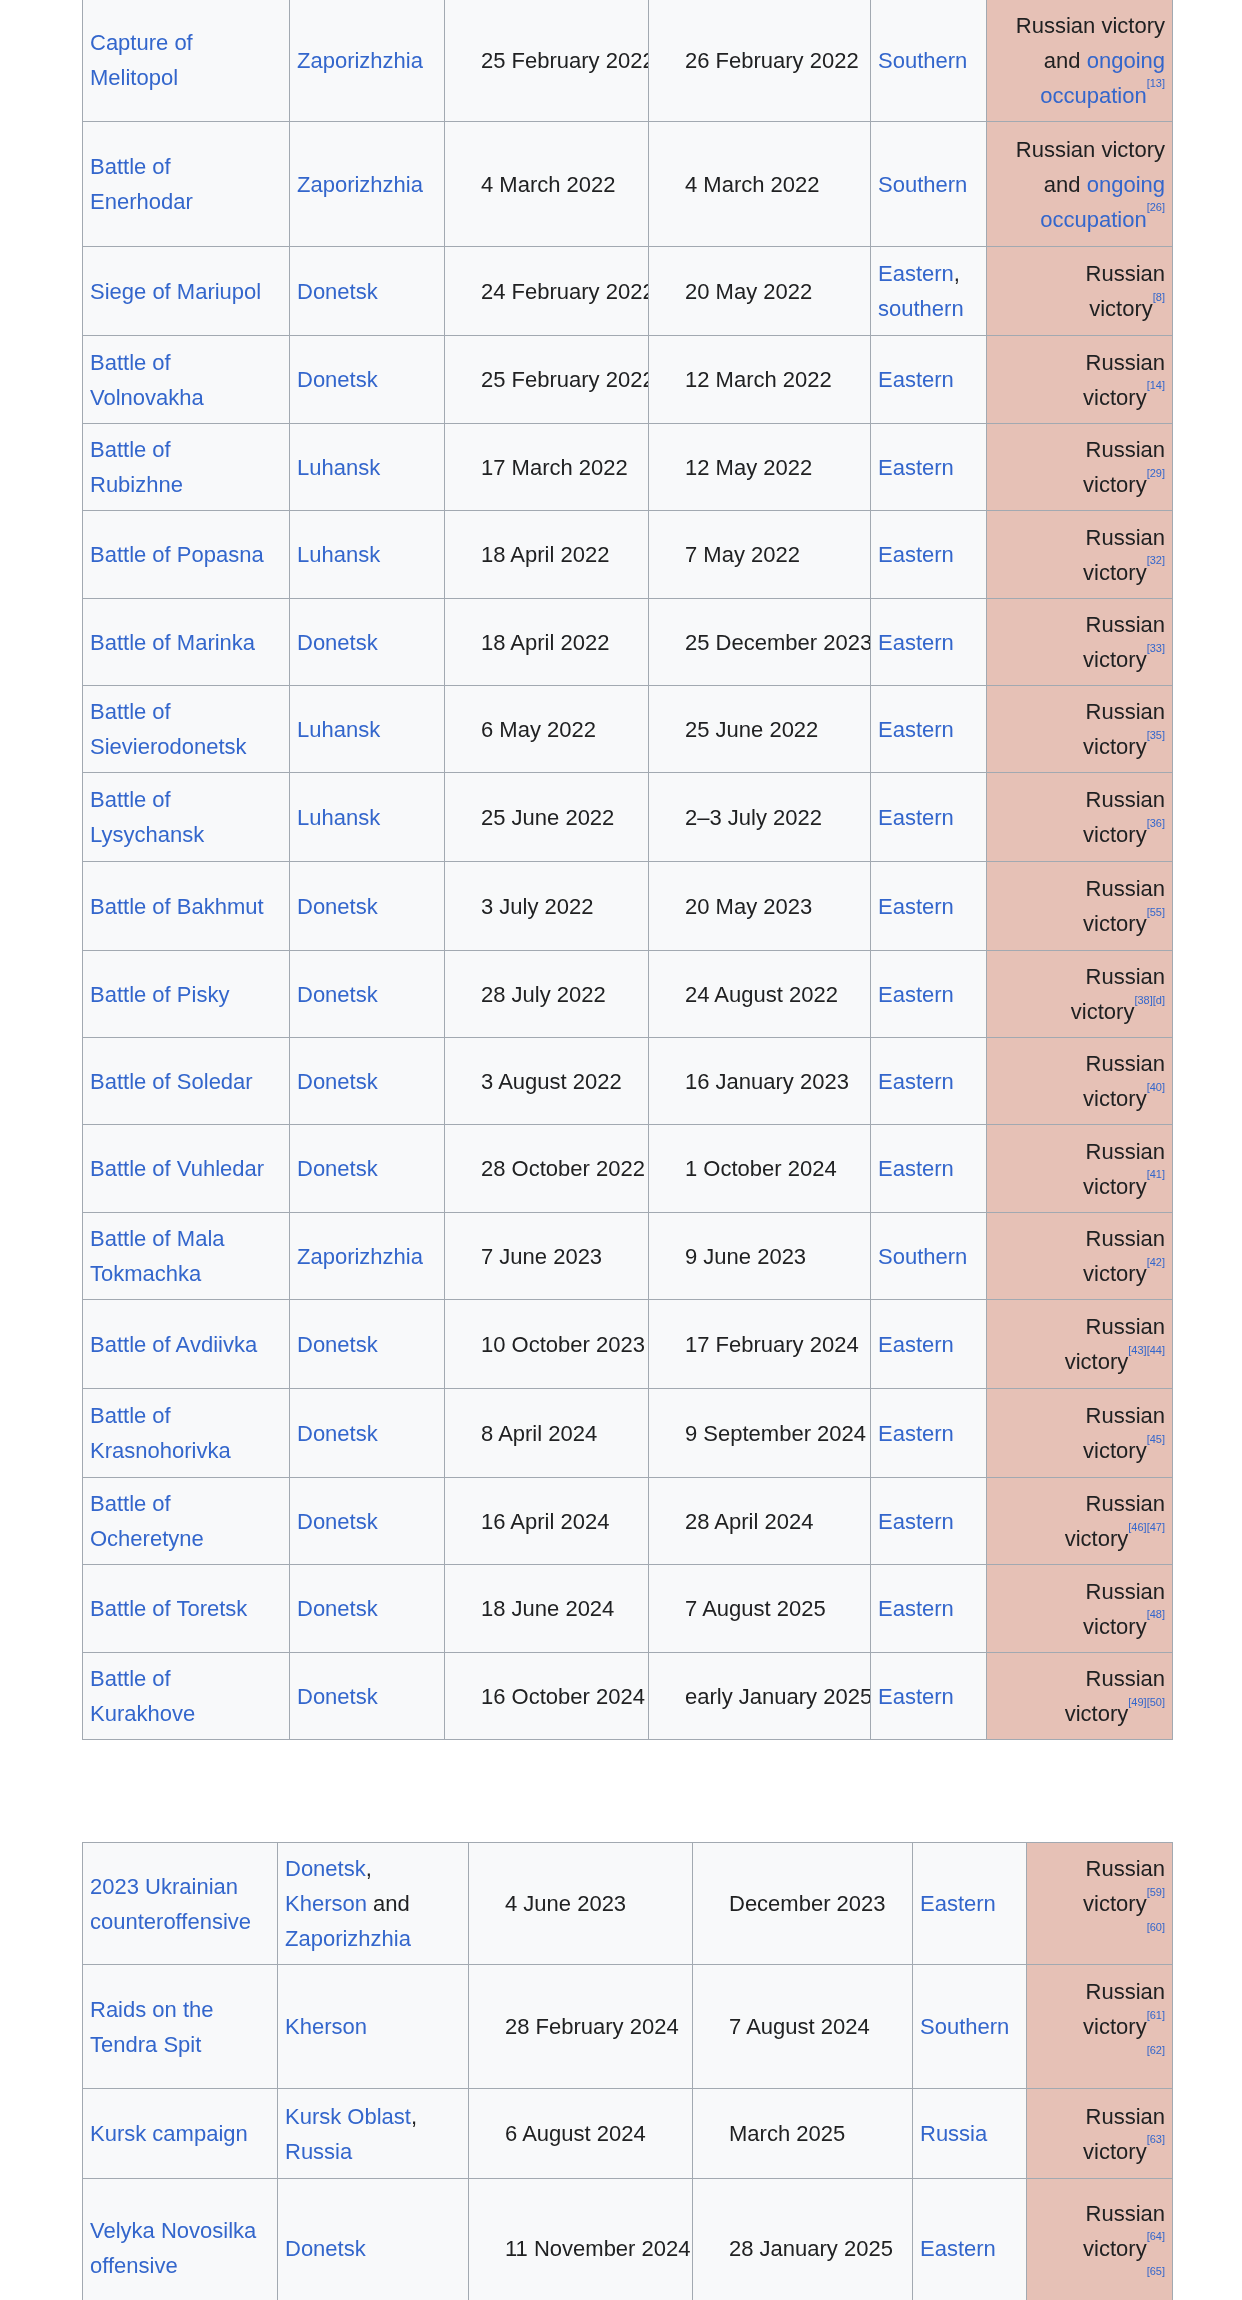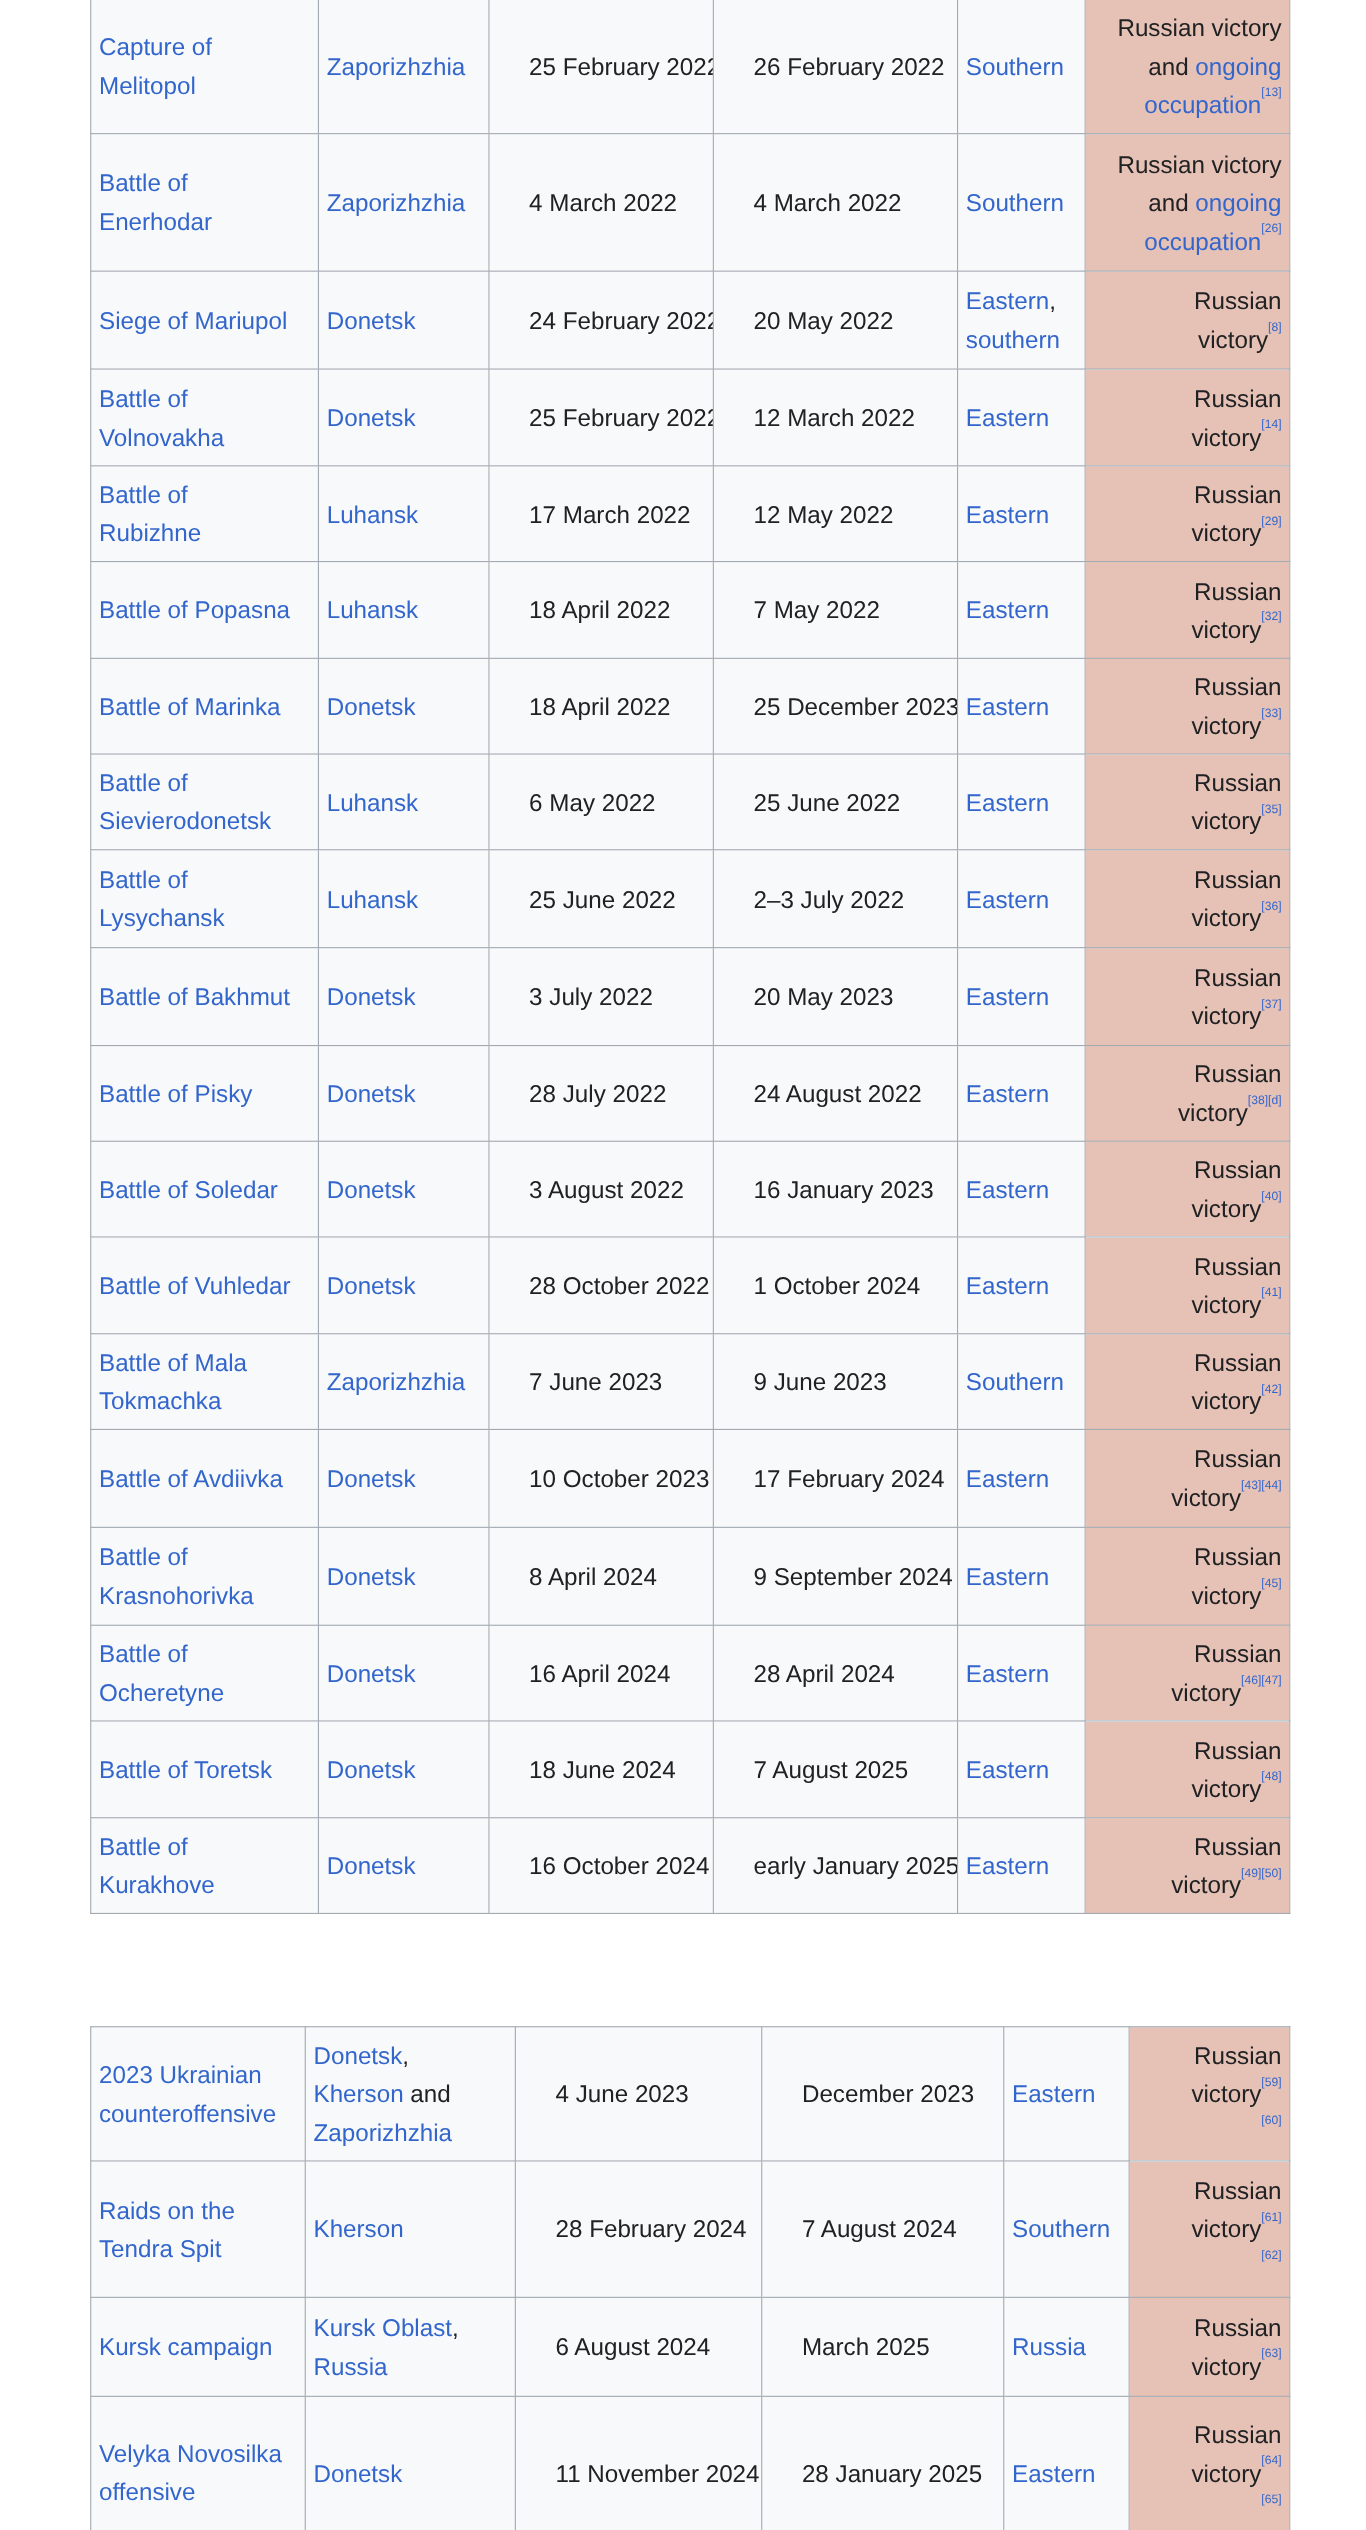--- a/index.html
+++ b/index.html
@@ -117,21 +117,21 @@
           <td class="date"><span>2–3 July 2022</span></td>
           <td><a class="lnk">Eastern</a></td>
           <td class="result"><span>Russian</span><br><span>victory</span><sup><a class="lnk">[36]</a></sup></td>
         </tr>
         <tr style="height: 89px;">
           <td><a class="lnk battle-link">Battle of Bakhmut</a></td>
           <td><a class="lnk">Donetsk</a></td>
           <td class="date"><span>3 July 2022</span></td>
           <td class="date"><span>20 May 2023</span></td>
           <td><a class="lnk">Eastern</a></td>
-          <td class="result"><span>Russian</span><br><span>victory</span><sup><a class="lnk">[37]</a></sup></td>
+          <td class="result"><span>Russian</span><br><span>victory</span><sup><a class="lnk">[55]</a></sup></td>
         </tr>
         <tr style="height: 86px;">
           <td><a class="lnk battle-link">Battle of Pisky</a></td>
           <td><a class="lnk">Donetsk</a></td>
           <td class="date"><span>28 July 2022</span></td>
           <td class="date"><span>24 August 2022</span></td>
           <td><a class="lnk">Eastern</a></td>
           <td class="result"><span>Russian</span><br><span>victory</span><sup><a class="lnk">[38]</a></sup><sup><a class="lnk">[d]</a></sup></td>
         </tr>
         <tr style="height: 87px; border-radius: 22px;">

